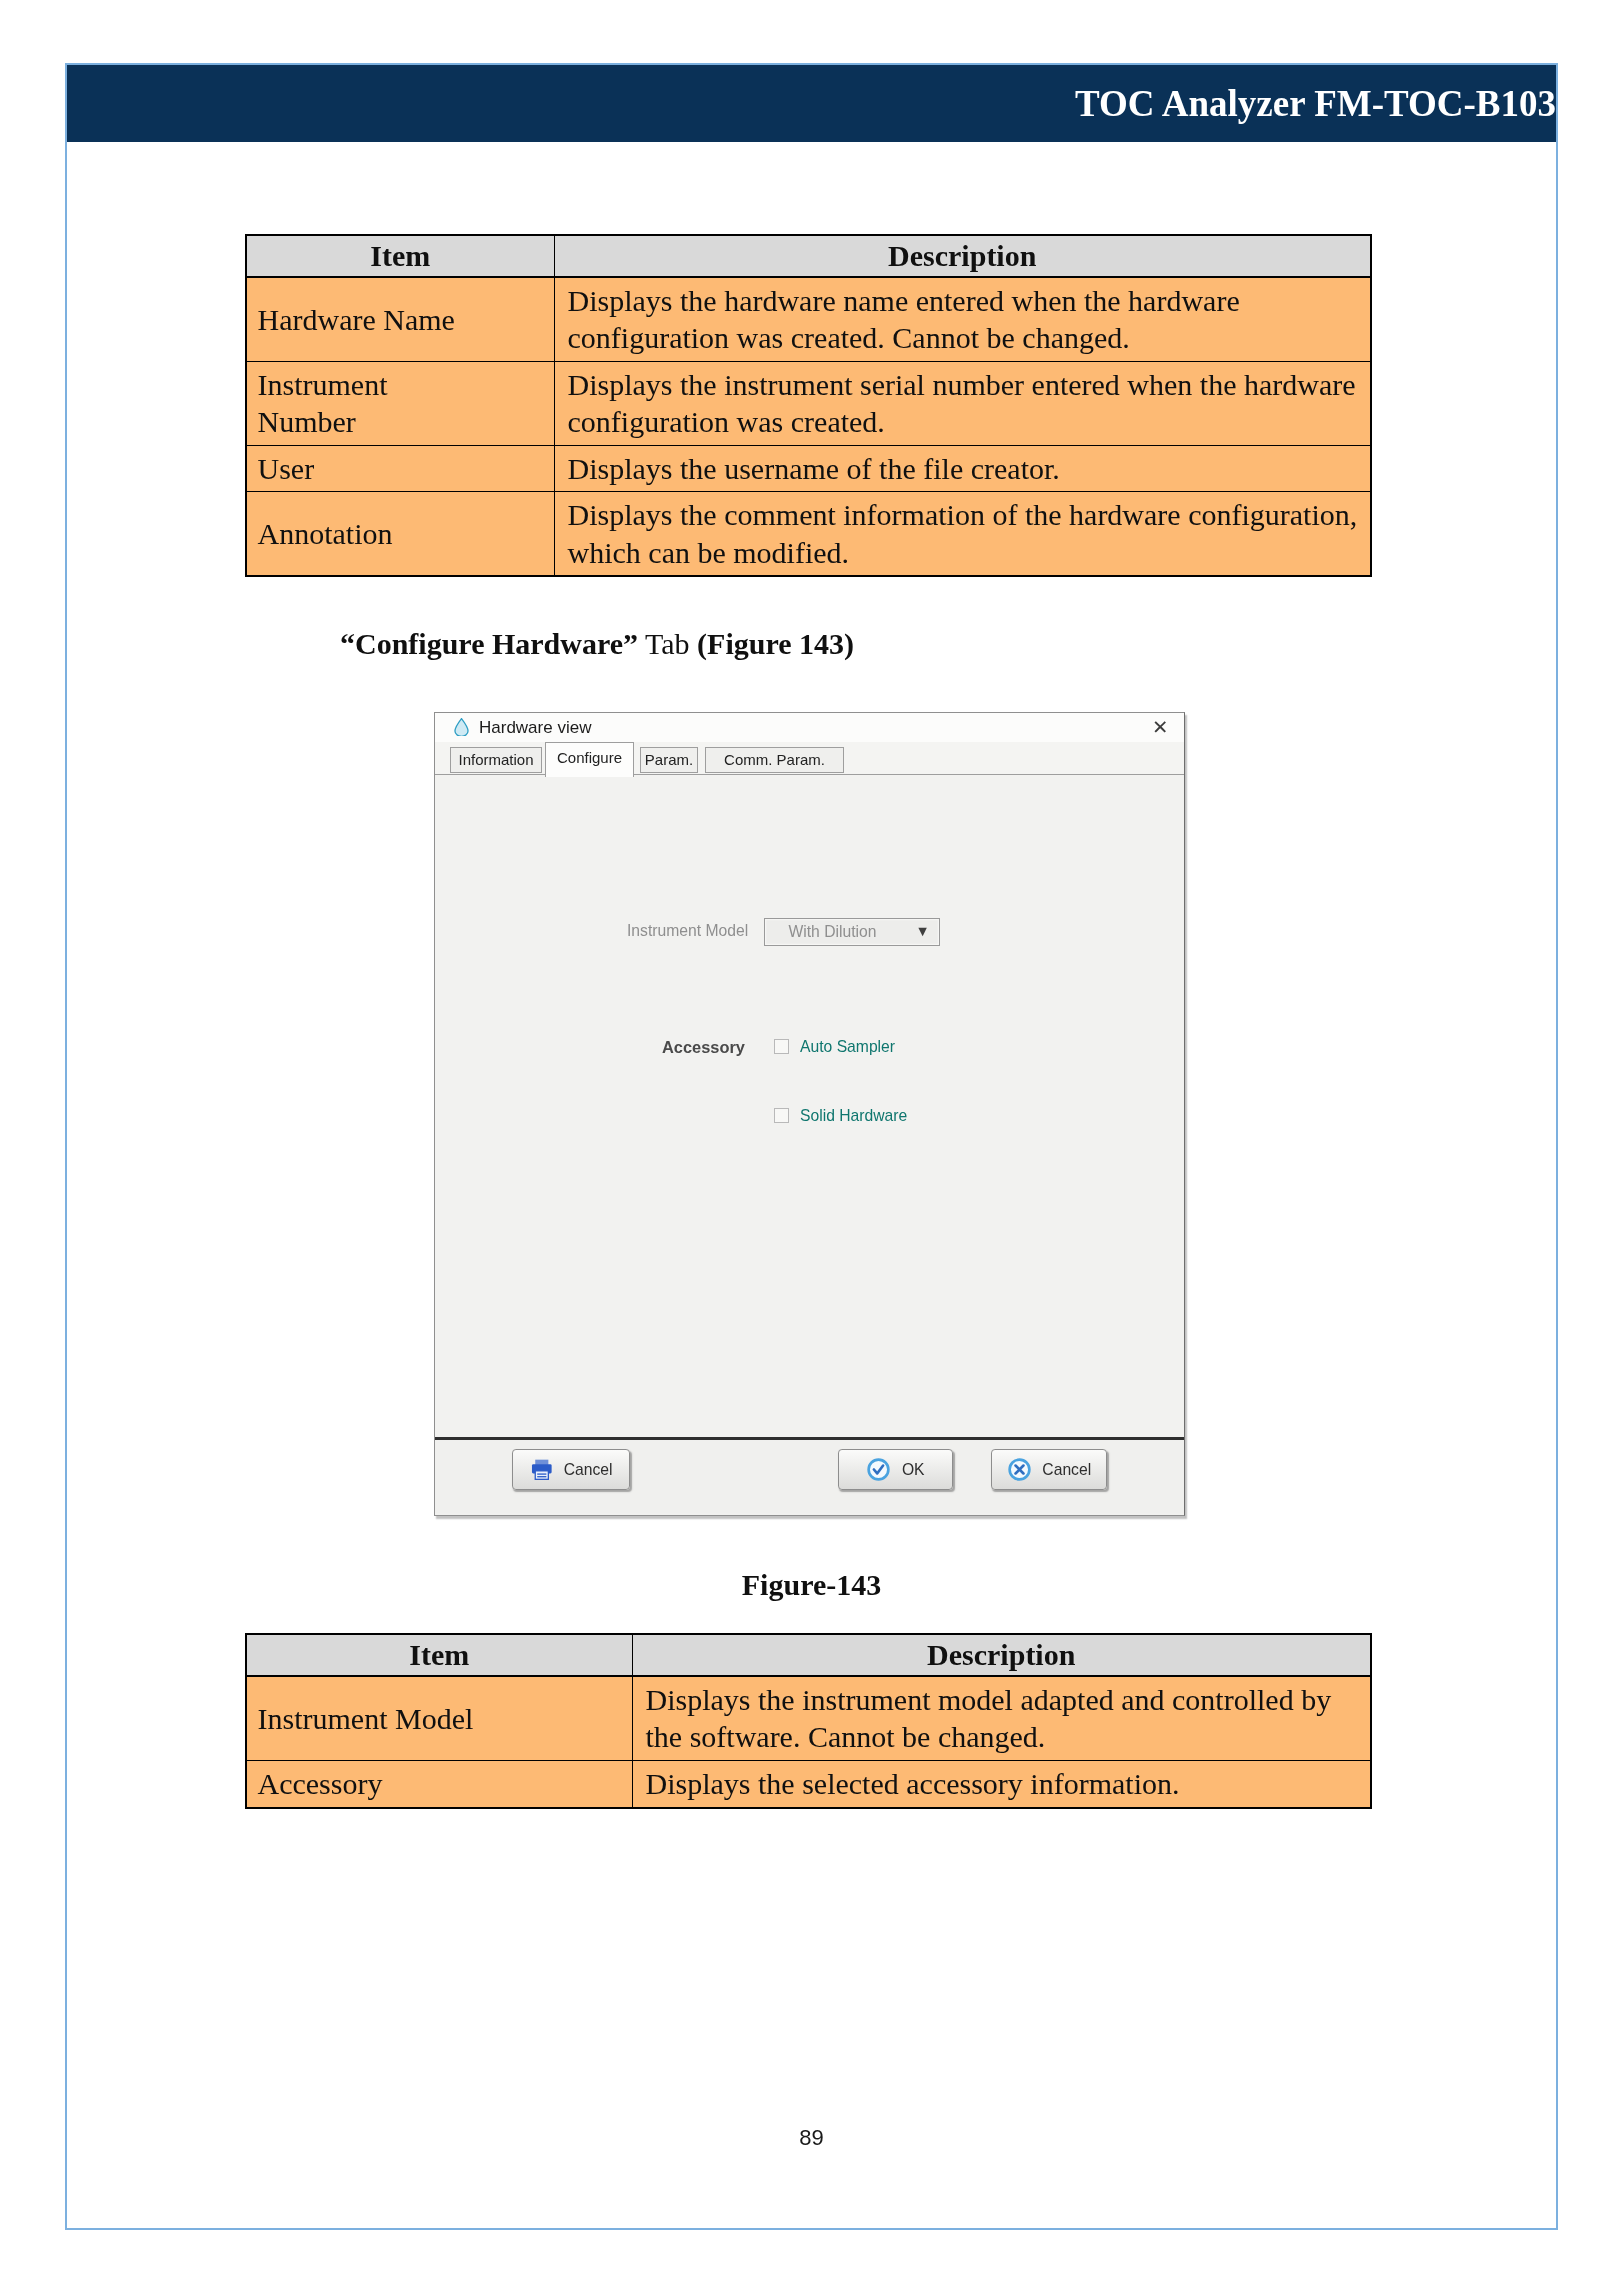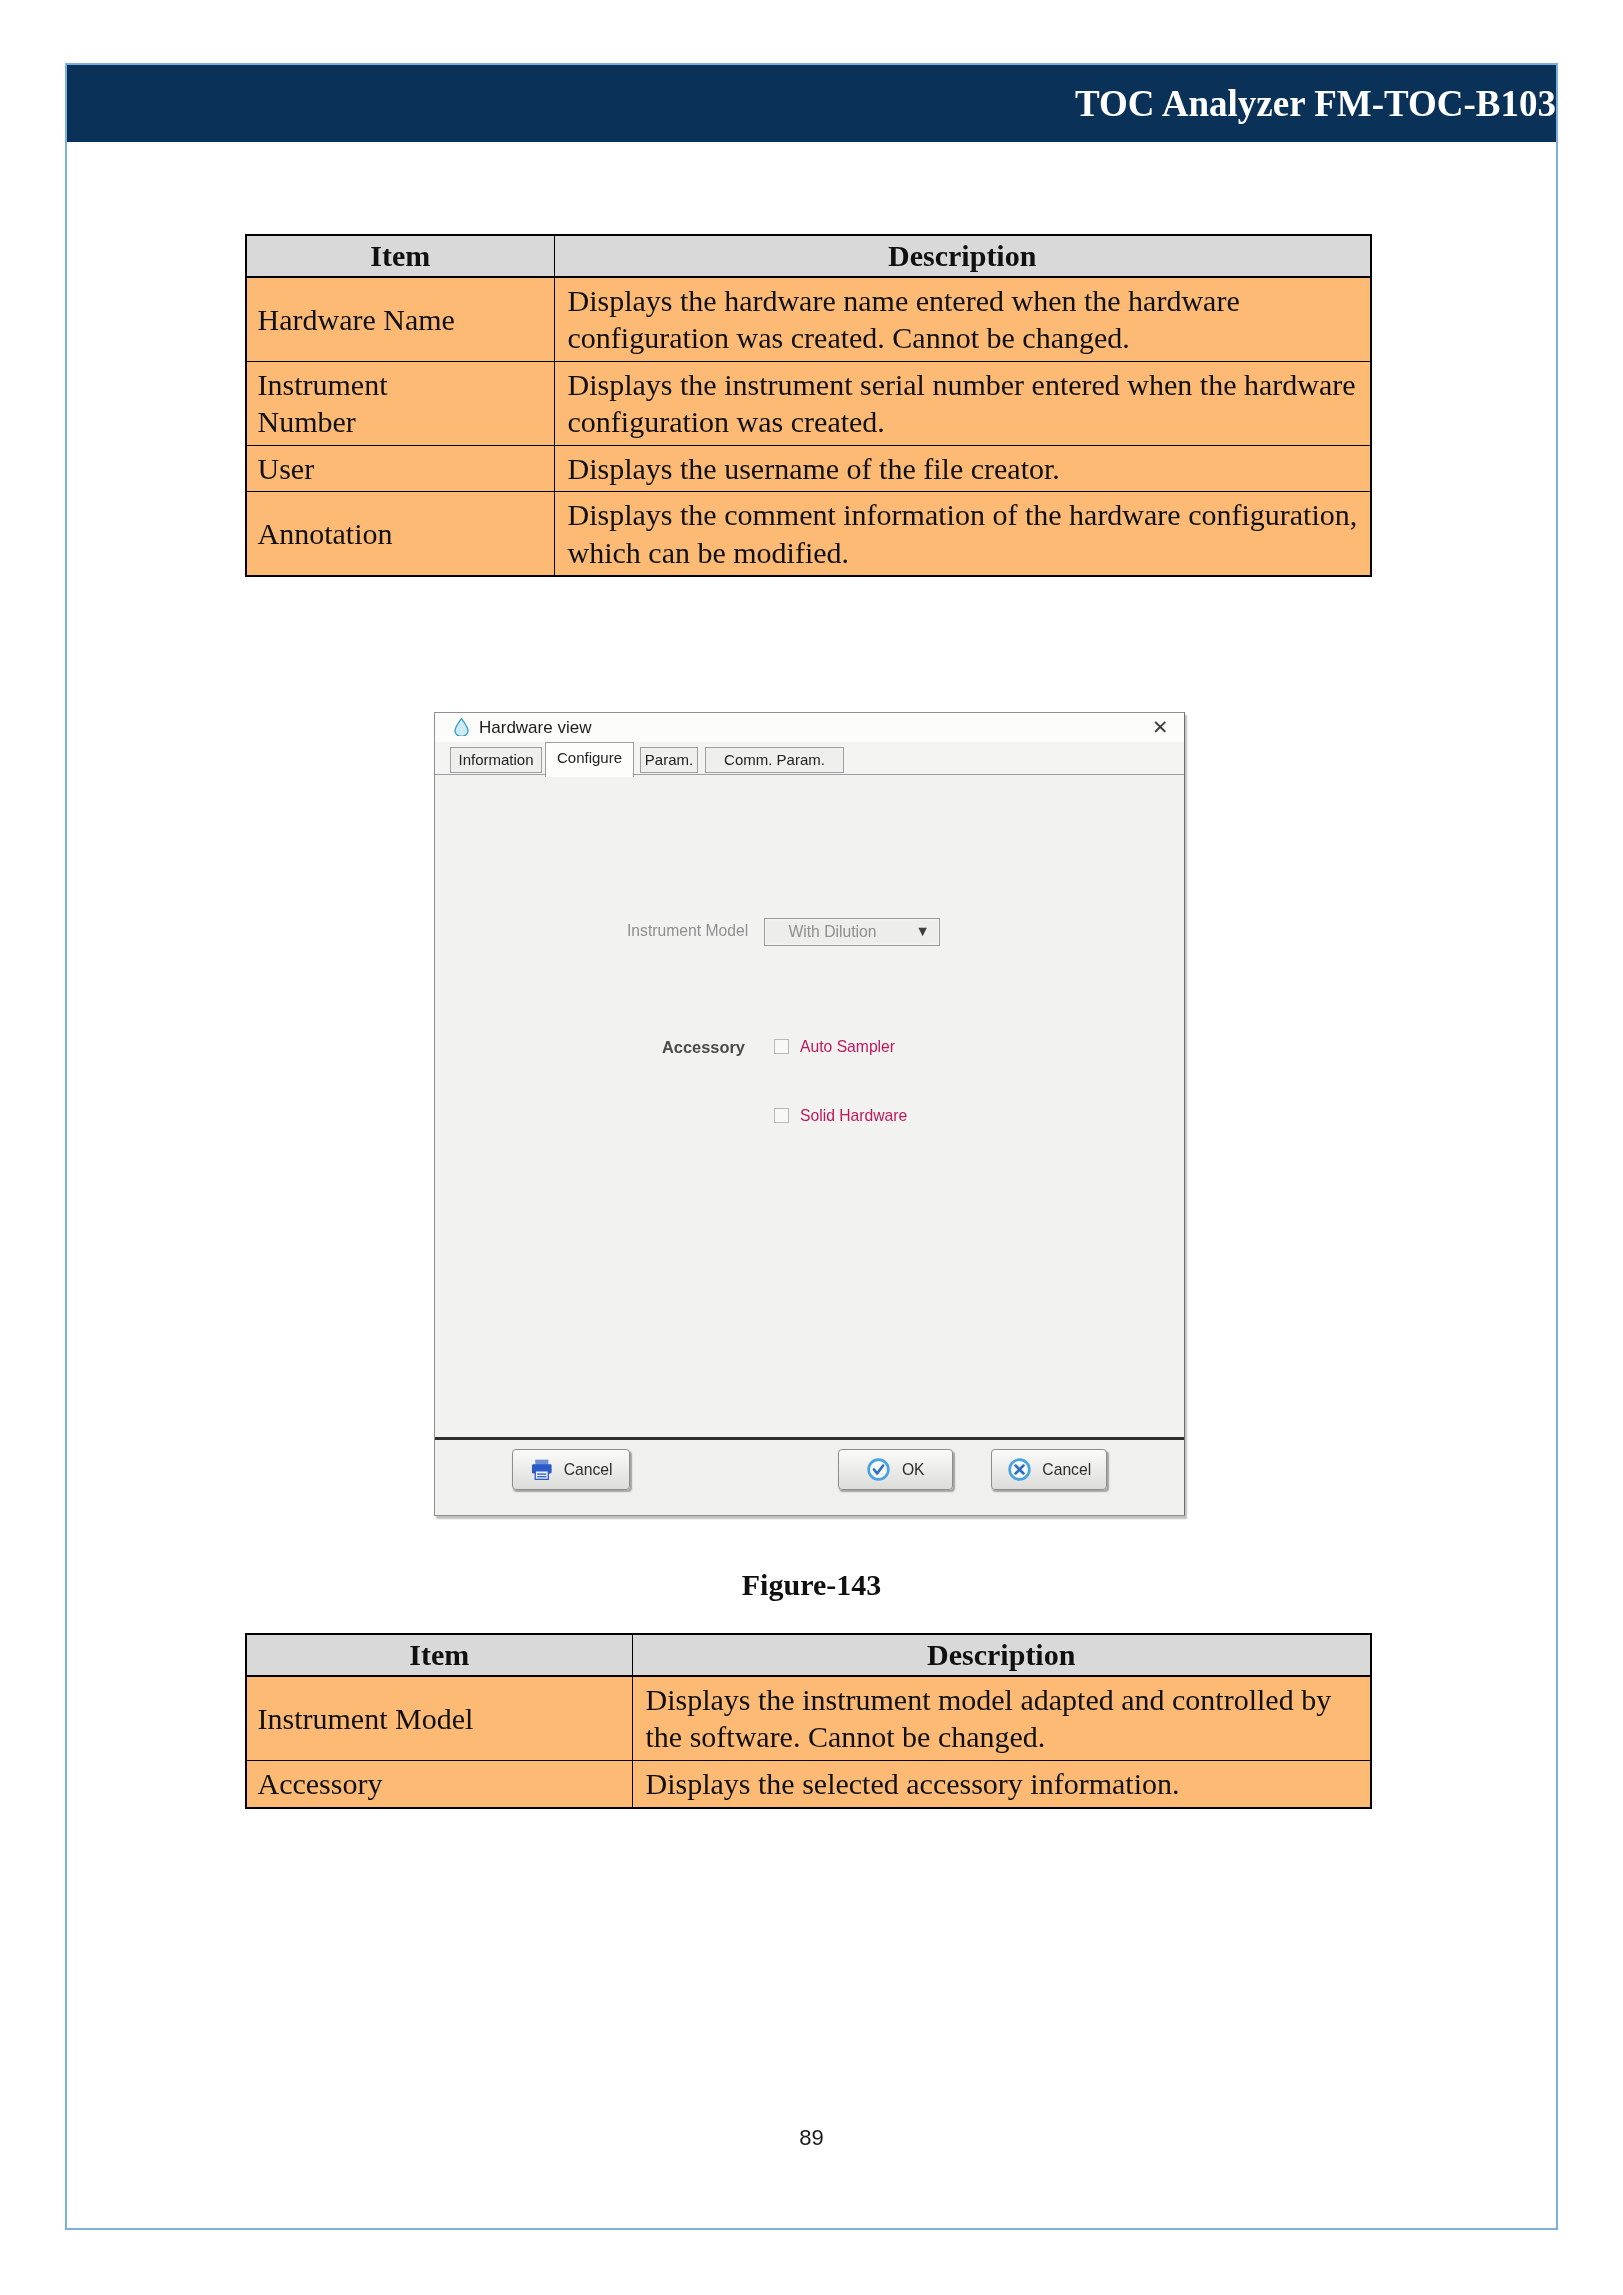--- a/index.html
+++ b/index.html
@@ -65,21 +65,21 @@
   #lbl-instrument{left:192px;top:147px;width:119px;text-align:right;}
   .combo{position:absolute;left:329px;top:143px;width:176px;height:27.5px;box-sizing:border-box;
          border:1.3px solid #9a9a9a;background:#EDEDEB;box-shadow:inset 0 0 0 1.3px #f6f6f4;}
   .combo .combo-value{position:absolute;left:0;right:39px;top:0;bottom:0;text-align:center;
          line-height:25px;font-size:15.7px;color:#8f8f8f;}
   .combo .combo-arrow{position:absolute;right:9.2px;top:0;line-height:25px;font-size:14.4px;color:#3f3f3f;}
   #lbl-accessory{position:absolute;left:227px;top:263px;font-size:16.4px;color:#4a4a4a;font-weight:bold;}
   .checkbox{position:absolute;width:15px;height:15px;box-sizing:border-box;
          border:1.3px solid #b9b9b9;background:#F8F8F6;}
   #cb1{left:339px;top:264px;} #cb2{left:339px;top:333px;}
-  .cb-label{position:absolute;left:365px;font-size:15.7px;color:#be185d;white-space:nowrap;}
+  .cb-label{position:absolute;left:365px;font-size:15.7px;color:#0f766e;white-space:nowrap;}
   #cb1-label{top:263px;} #cb2-label{top:332px;}
 
   .dlg-separator{height:3.3px;background:#2F2F2F;}
   .buttonbar{position:relative;height:73px;background:#F0F0EE;}
   .btn{position:absolute;top:9.2px;height:41px;box-sizing:border-box;border:1.3px solid #8d8d8d;
        border-radius:3.9px;background:linear-gradient(#FBFBFA,#DCDCDA);
        box-shadow:1.3px 2px 1.3px rgba(90,90,90,.5);display:flex;align-items:center;
        justify-content:center;gap:10.5px;font-size:15.7px;color:#2e2e2e;}
   #btn-print{left:77px;width:118px;}
   #btn-ok{left:403px;width:115px;}
@@ -119,20 +119,23 @@
       <td class="item">User</td>
       <td class="desc">Displays the username of the file creator.</td>
     </tr>
     <tr class="row-tall">
       <td class="item">Annotation</td>
       <td class="desc">Displays the comment information of the hardware configuration, which can be modified.</td>
     </tr>
   </tbody>
     </table>
 
+  <div class="caption-line">
+    <span class="b">“Configure Hardware”</span><span> Tab </span><span class="b">(Figure 143)</span>
+  </div>
 
   <div class="dialog">
     <div class="titlebar">
       <svg class="app-icon" viewBox="0 0 26 28">
         <path d="M13 1 C13 1 3 14 3 20 a10 8 0 0 0 20 0 C23 14 13 1 13 1 Z" fill="#CFEAF4" stroke="#2E9EC4" stroke-width="2"></path>
       </svg>
       <span class="win-title">Hardware view</span>
       <span class="close">✕</span>
     </div>
 

